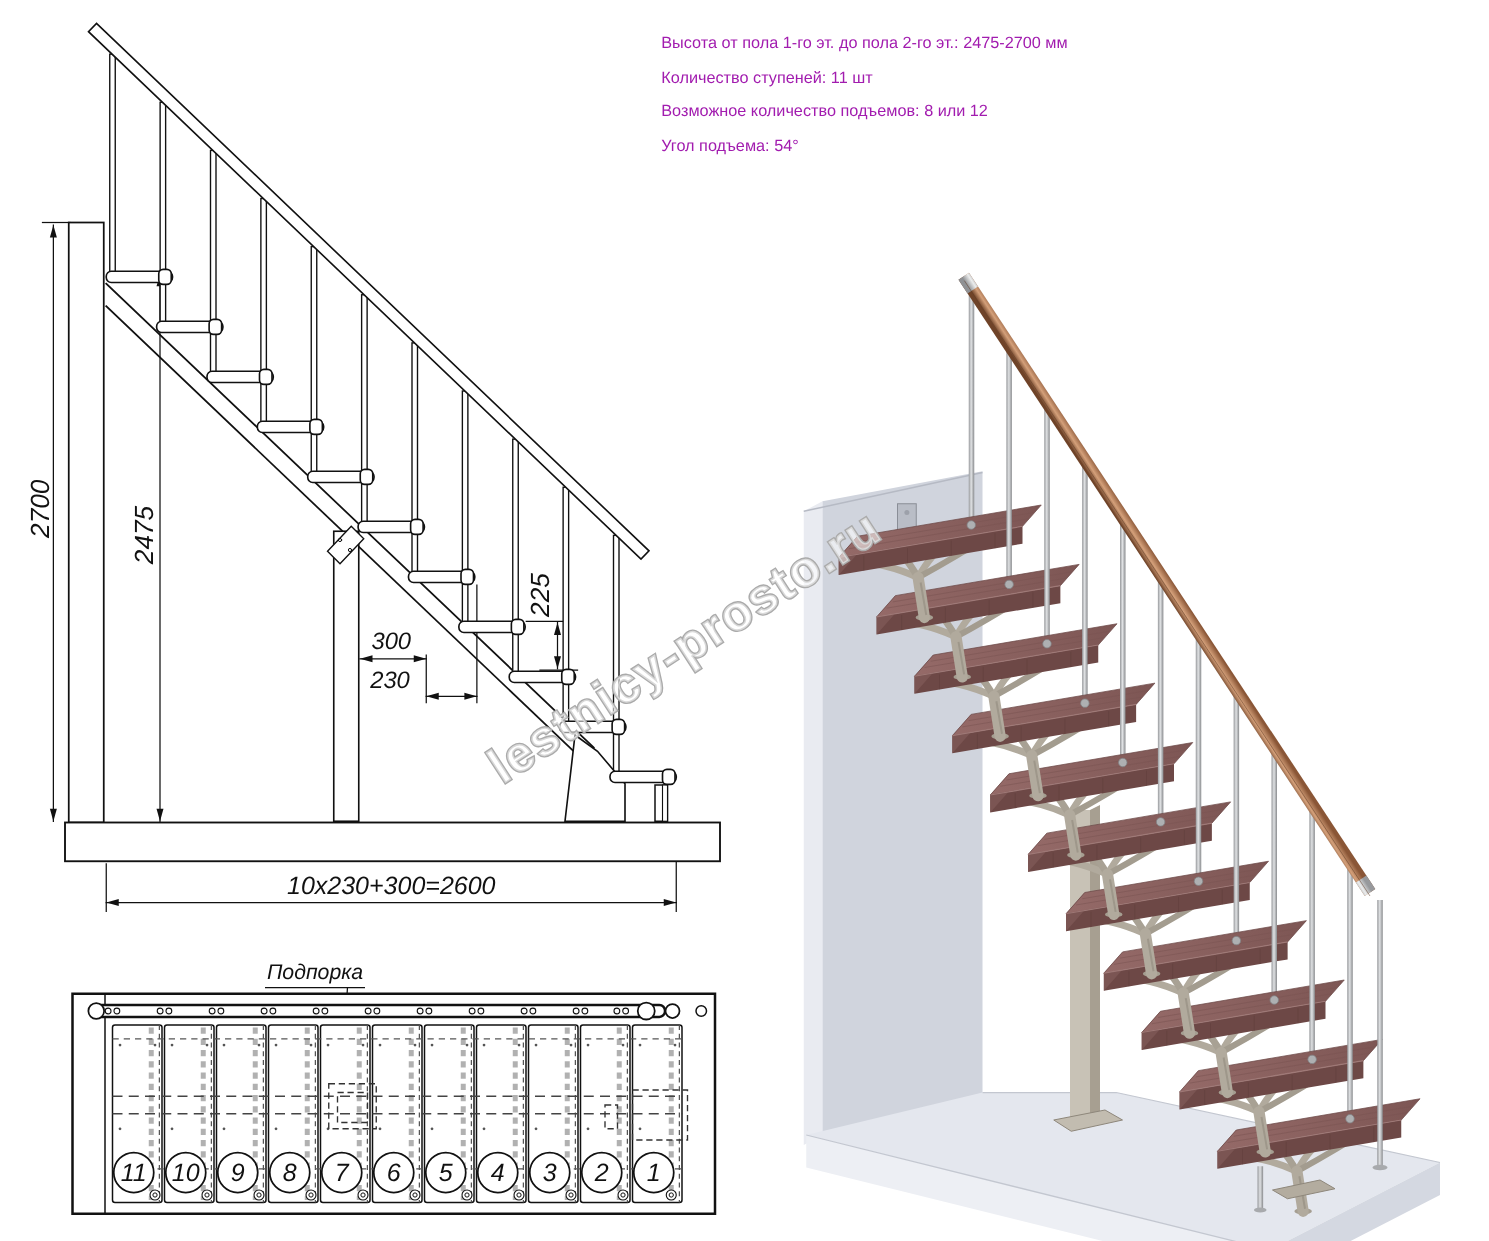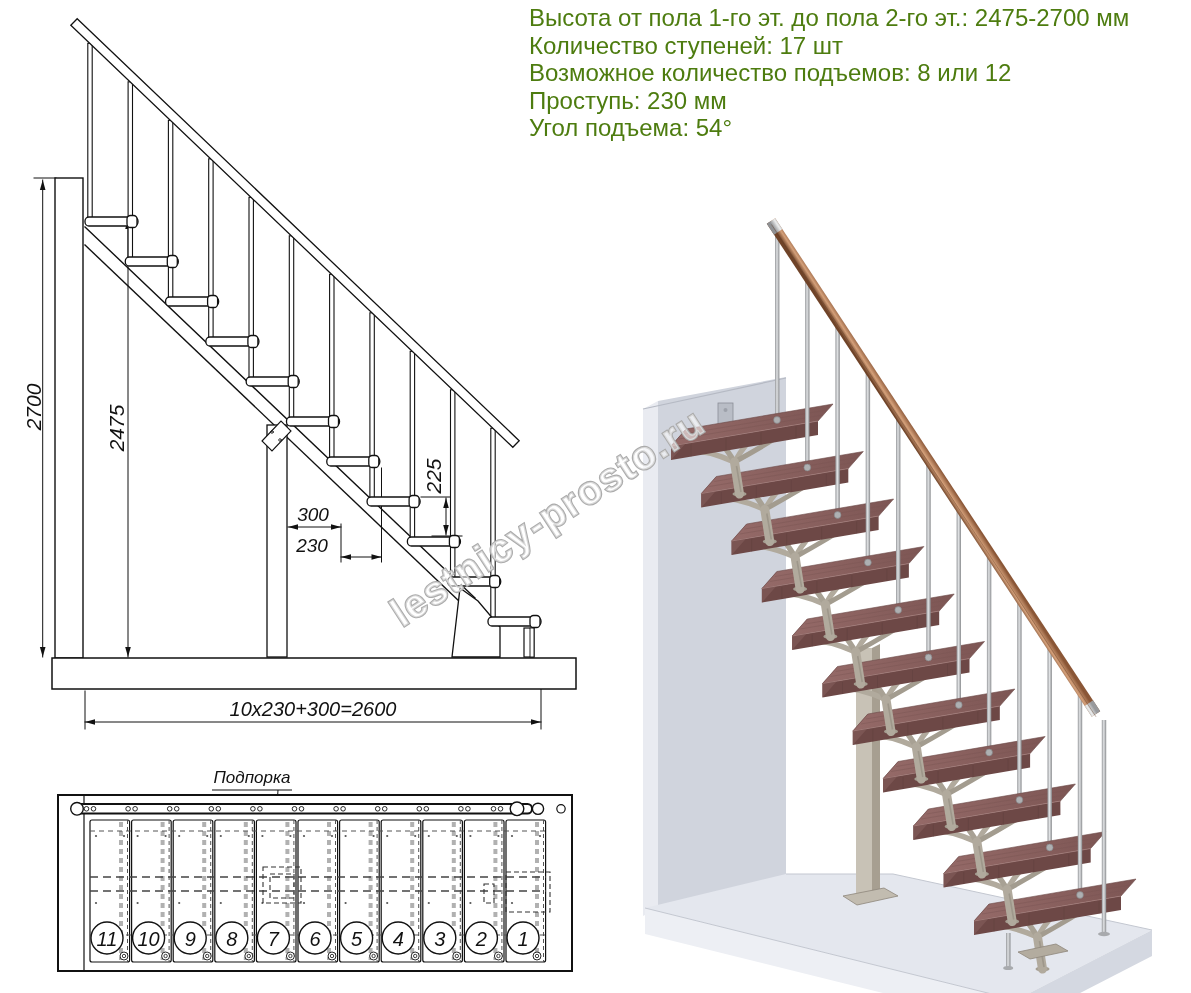--- a/index.html
+++ b/index.html
@@ -1,20 +1,20 @@
 <!DOCTYPE html>
 <html><head>
 <meta charset="utf-8">
 <style>
   html,body{margin:0;padding:0;background:#fff;}
   .stage{position:relative;width:1191px;height:993px;background:#ffffff;overflow:hidden;
          font-family:"Liberation Sans",sans-serif;}
   .stage svg{position:absolute;left:0;top:0;}
-  .specs{position:absolute;left:529px;top:4px;width:520px;color:#4d7c0f;
-         font-size:24px;line-height:27.6px;white-space:nowrap;}
+  .specs{position:absolute;left:529px;top:20px;width:520px;color:#a21caf;
+         font-size:13px;line-height:27.6px;white-space:nowrap;}
   .dim-v{font-style:italic;font-size:21px;fill:#111;}
   .dim-h{font-style:italic;font-size:19px;fill:#111;}
   .dim-big{font-style:italic;font-size:20px;fill:#111;}
   .plan-num{font-style:italic;font-size:20px;fill:#111;}
   .support-lbl{font-style:italic;font-size:17px;fill:#111;}
   .wm{font-weight:bold;font-size:40px;letter-spacing:1.5px;
       paint-order:stroke;stroke-width:2.2px;}
 </style>
 </head>
 <body>
@@ -463,19 +463,18 @@
       <polygon points="1093.1,700.3 1100.2,711.2 1091.8,716.8 1084.7,705.9" fill="url(#capG)"></polygon>
       <line x1="771.5" y1="224.5" x2="1096" y2="716.8" stroke="#5e3a24" stroke-width="0.8" opacity="0.5"></line>
     </g>
   </g>
 
   <text class="wm" transform="translate(402,628) rotate(-33)" fill="rgba(255,255,255,0.55)" stroke="#ababab">lestnicy-prosto.ru</text>
 </svg>
 
   <div class="specs">
     <div>Высота от пола 1-го эт. до пола 2-го эт.: 2475-2700 мм</div>
-    <div>Количество ступеней: 17 шт</div>
+    <div>Количество ступеней: 11 шт</div>
     <div>Возможное количество подъемов: 8 или 12</div>
-    <div>Проступь: 230 мм</div>
     <div>Угол подъема: 54°</div>
   </div>
 
 </div>
 
 </body></html>

